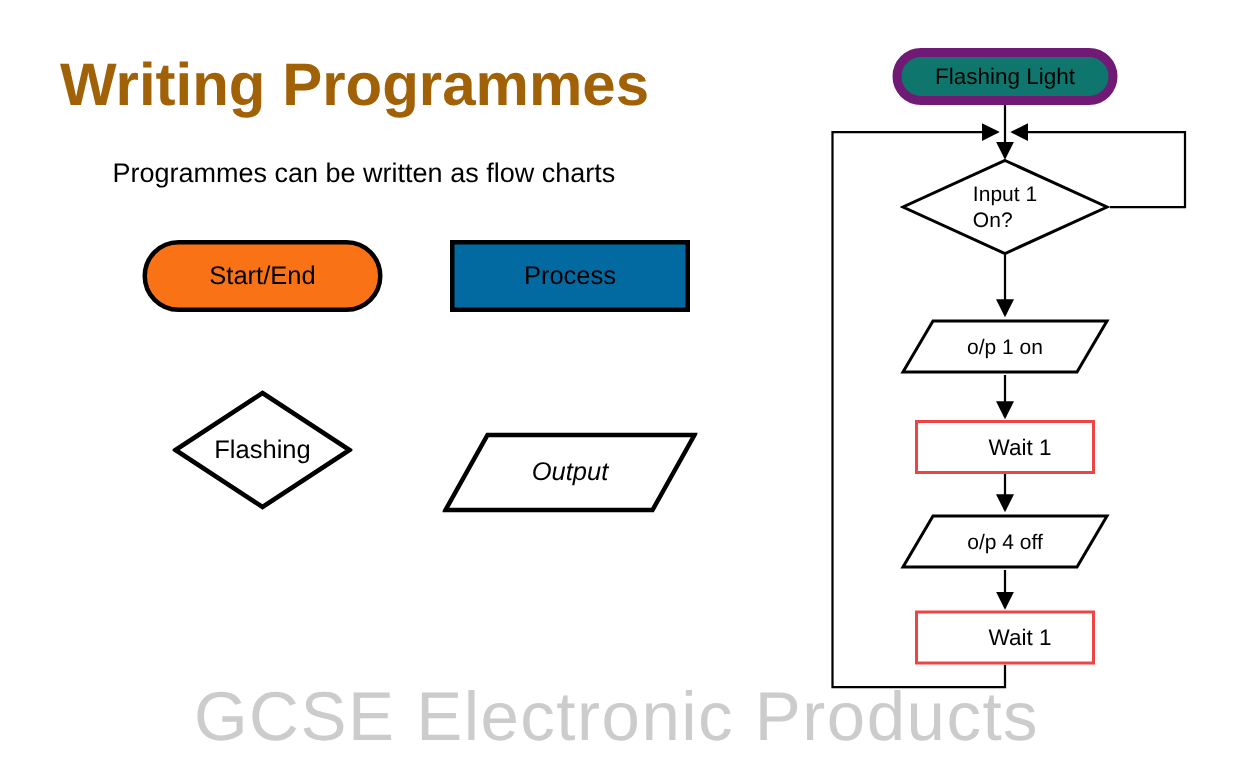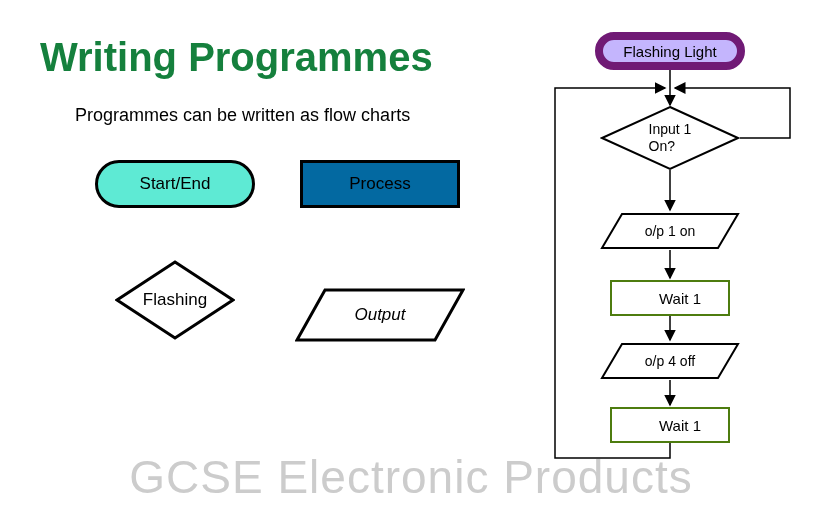--- a/index.html
+++ b/index.html
@@ -10,21 +10,21 @@
     font-family: "Trebuchet MS", Verdana, sans-serif;
     position: relative;
     overflow: hidden;
   }
   .title {
     position: absolute;
     left: 40px;
     top: 35px;
     font-size: 40px;
     font-weight: bold;
-    color: #15803d;
+    color: #a16207;
   }
   .subtitle {
     position: absolute;
     left: 75px;
     top: 105px;
     font-size: 18px;
     color: #000000;
   }
   .footer {
     position: absolute;
@@ -42,21 +42,21 @@
   .terminator {
     position: absolute;
     width: 160px;
     height: 48px;
     border: 3px solid #000;
     border-radius: 28px;
     display: flex;
     align-items: center;
     justify-content: center;
     font-size: 17px;
-    background: #5eead4;
+    background: #f97316;
   }
   .rect {
     position: absolute;
     width: 160px;
     height: 48px;
     border: 3px solid #000;
     display: flex;
     align-items: center;
     justify-content: center;
     font-size: 17px;
@@ -83,29 +83,29 @@
   .para-label {
     position: absolute;
     top: 0; left: 0; right: 0; bottom: 0;
     display: flex; align-items: center; justify-content: center;
     font-size: 17px;
   }
 
   
   .fc-terminator {
     position: absolute;
-    border: 8px solid #701a75;
+    border: 6px solid #701a75;
     border-radius: 22px;
     display: flex; align-items: center; justify-content: center;
     font-size: 15px;
-    background:#c4b5fd;
+    background:#0f766e;
   }
   .fc-rect {
     position: absolute;
-    border: 2px solid #4d7c0f;
+    border: 2px solid #ef4444;
     display:flex;align-items:center;justify-content:center;
     font-size:15px;
     background:#fff;
     padding-left:20px;
   }
   .fc-diamond, .fc-para {
     position: absolute;
   }
   .fc-diamond svg, .fc-para svg { position:absolute; top:0; left:0; }
   .fc-label {

